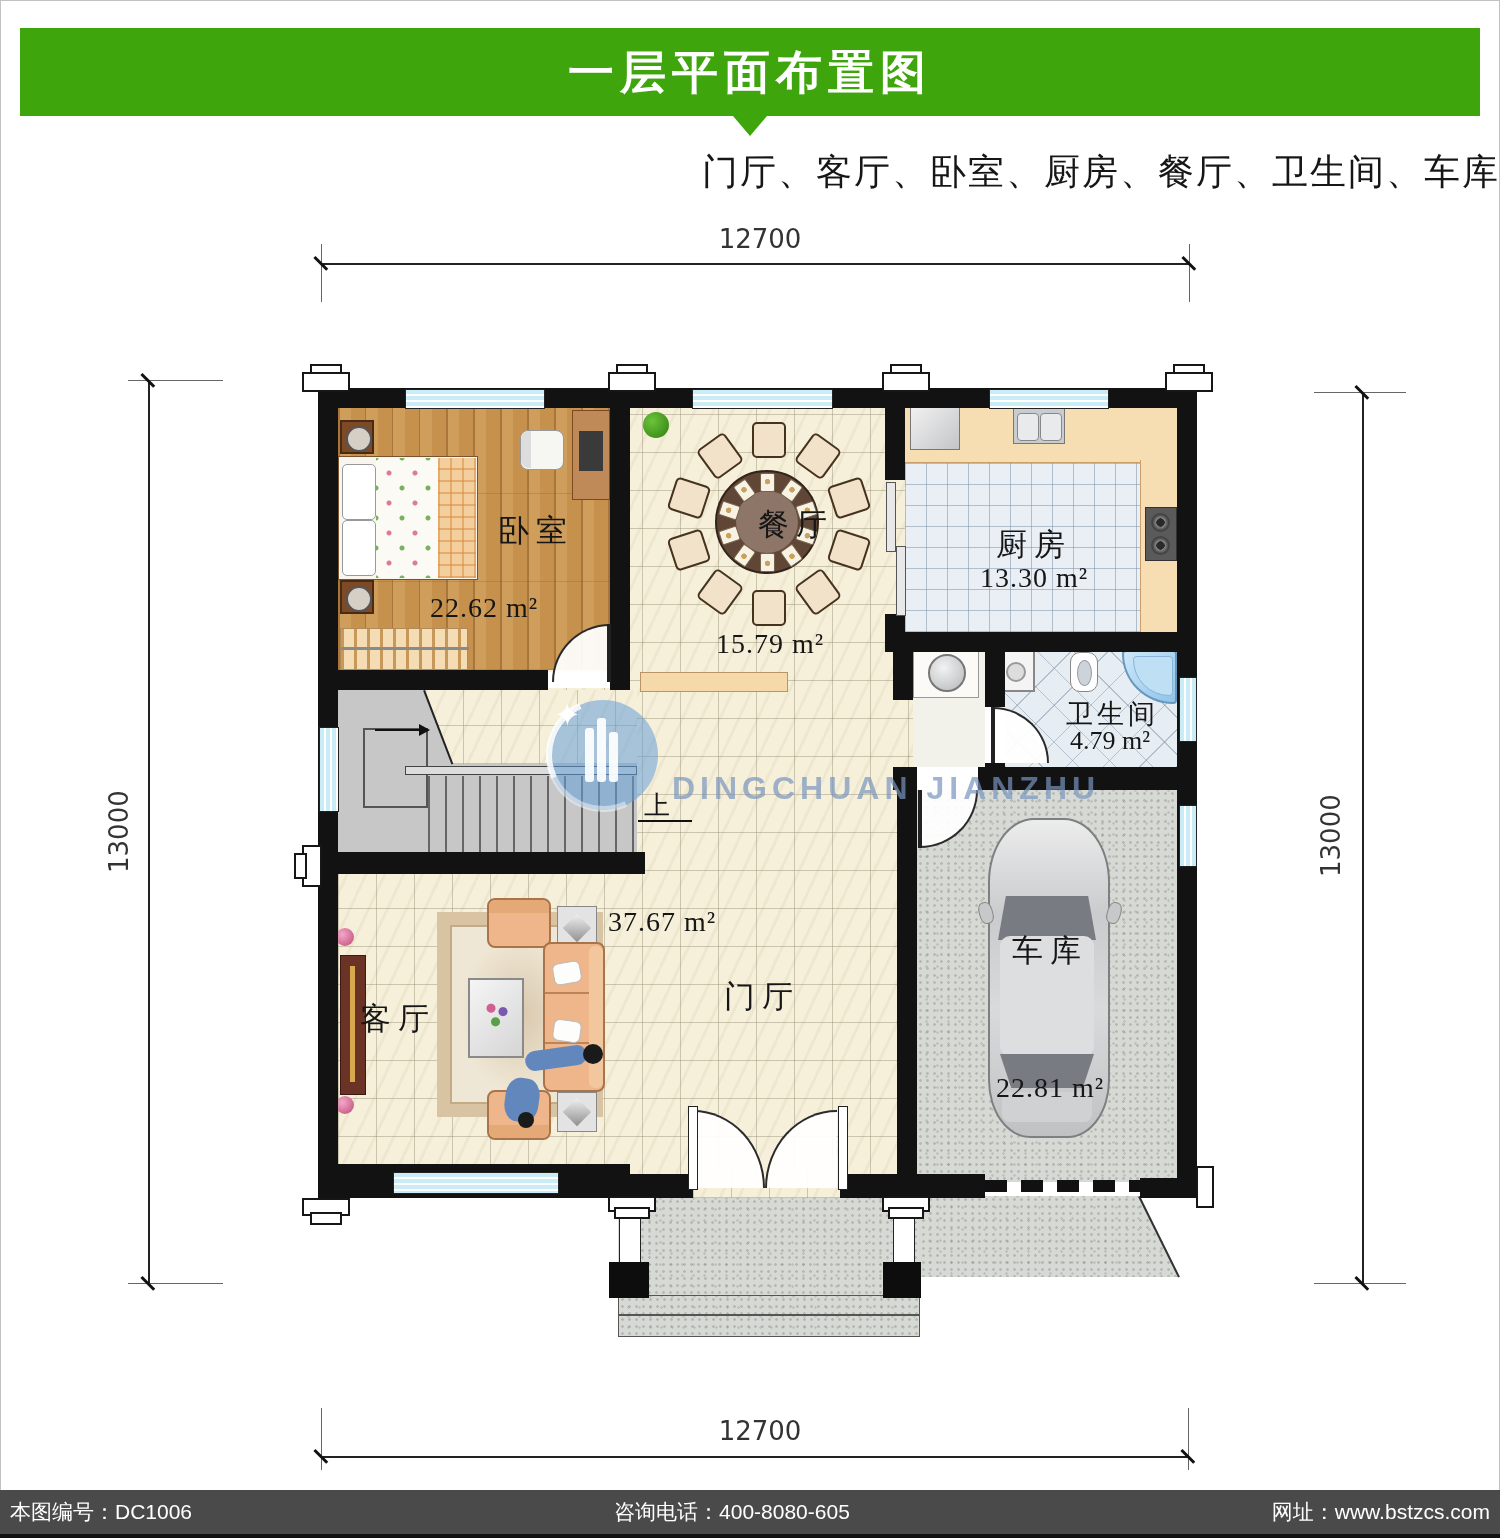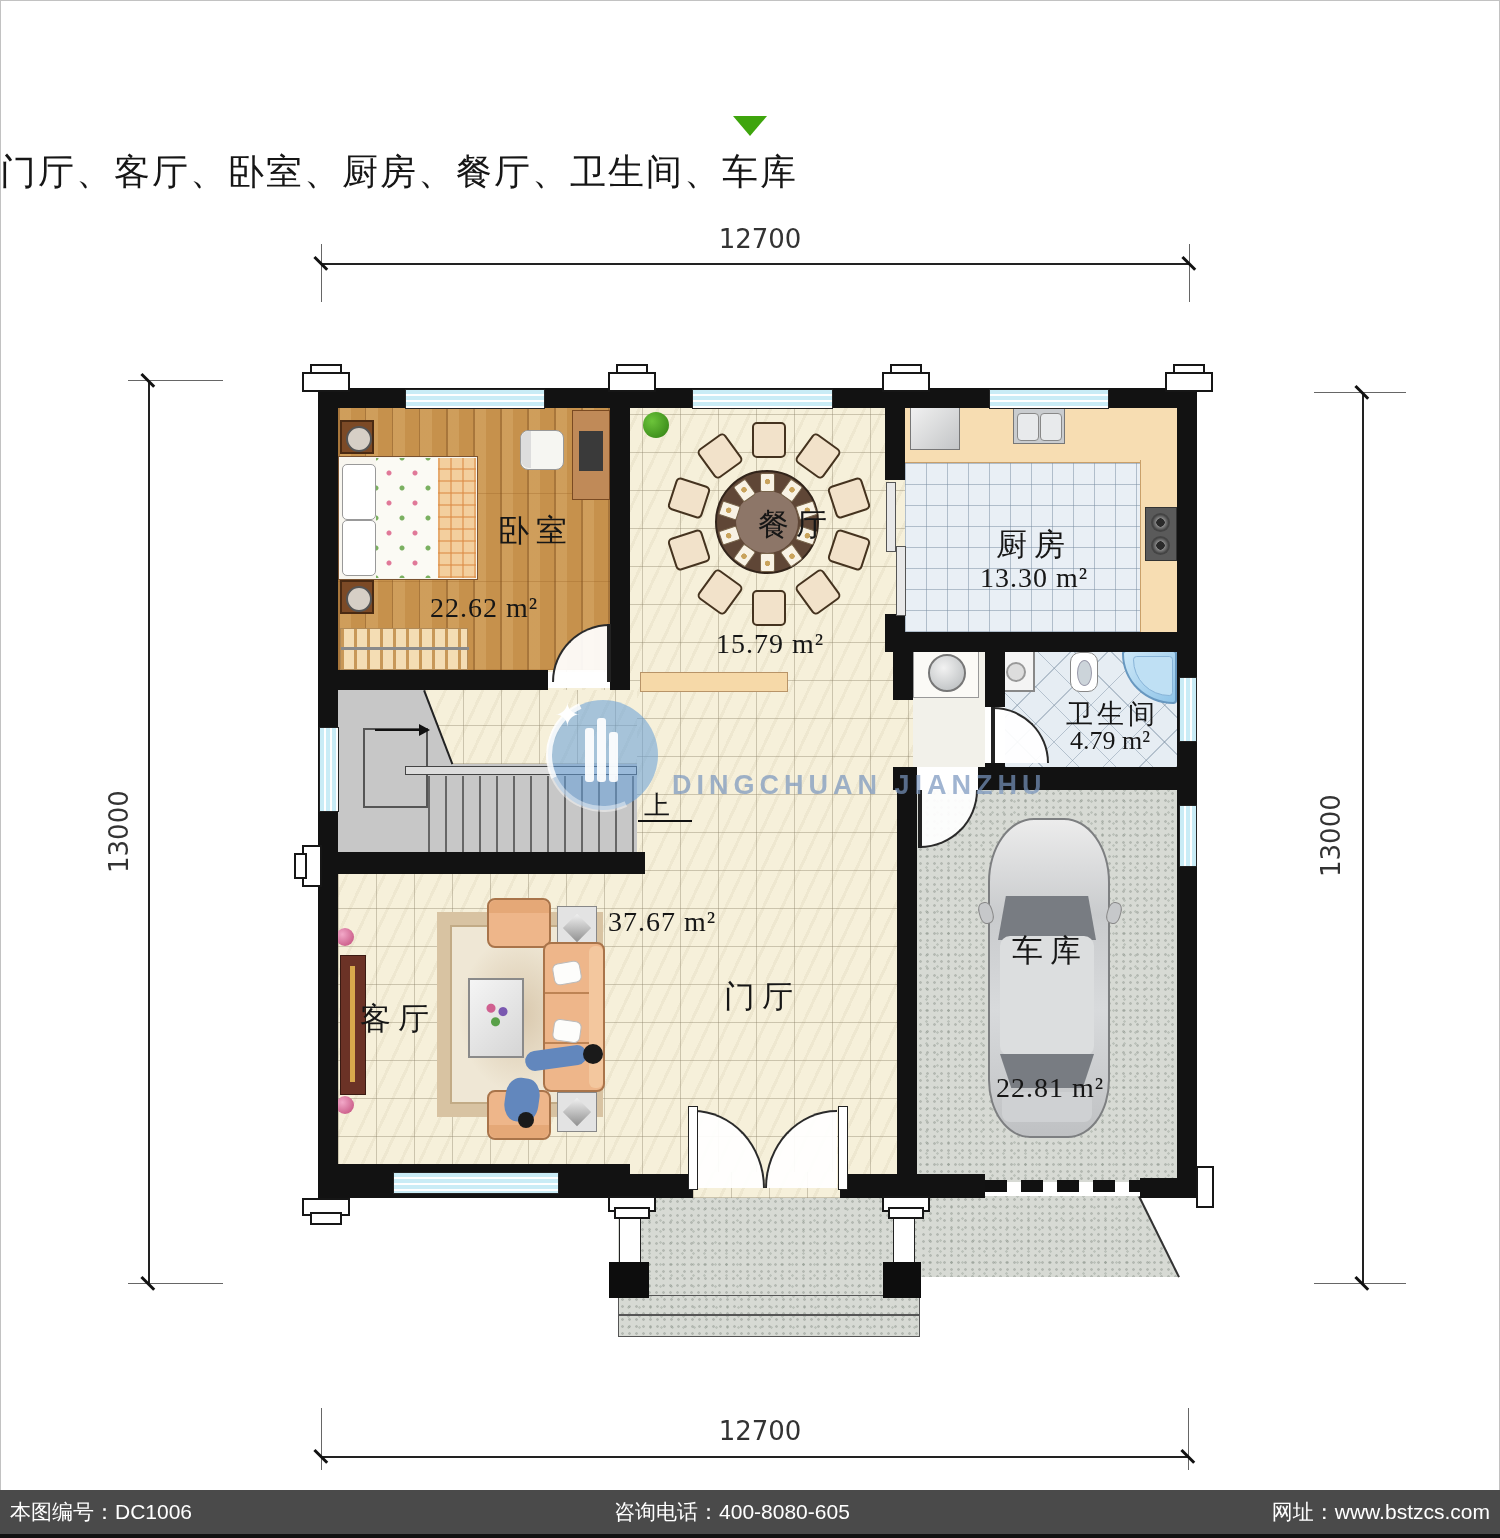--- a/index.html
+++ b/index.html
@@ -48,22 +48,25 @@
       #d7dad4;background-size:7px 7px,11px 11px;background-position:0 0,4px 6px;}
   .gray{background:#c7c7c7;}
   .banner-title{width:100%;text-align:center;color:#fff;font-size:46px;font-weight:bold;letter-spacing:6px;line-height:88px;}
   .footer-bar{display:flex;justify-content:space-between;align-items:center;padding:0 10px;color:#fff;font-size:21px;}
 </style>
 </head>
 <body>
 
 <div class="page">
 
+  <div class="ab" style="left:20px;top:28px;width:1460px;height:88px;background:#3ea50d;z-index:20">
+    <div class="banner-title">一层平面布置图</div>
+  </div>
   <div class="ab" style="left:733px;top:116px;width:0;height:0;border-left:17px solid transparent;border-right:17px solid transparent;border-top:20px solid #3ea50d;z-index:20"></div>
-  <div class="cn ab" style="left:0;top:148px;width:1500px;text-align:left;font-size:36px;letter-spacing:2px;z-index:20">门厅、客厅、卧室、厨房、餐厅、卫生间、车库</div>
+  <div class="cn ab" style="left:0;top:148px;width:1500px;text-align:right;font-size:36px;letter-spacing:2px;z-index:20">门厅、客厅、卧室、厨房、餐厅、卫生间、车库</div>
 
   <div class="dimtxt" style="left:560px;top:224px;width:400px">12700</div>
   <div class="dimline" style="left:321px;top:263px;width:868px;height:2px"></div>
   <div class="ext" style="left:321px;top:244px;width:1px;height:58px"></div>
   <div class="ext" style="left:1189px;top:244px;width:1px;height:58px"></div>
   <div class="tick" style="left:312px;top:262px"></div>
   <div class="tick" style="left:1180px;top:262px"></div>
 
   <div class="dimtxt" style="left:560px;top:1416px;width:400px">12700</div>
   <div class="dimline" style="left:321px;top:1456px;width:868px;height:2px"></div>
@@ -309,21 +312,21 @@
   <div class="ab" style="left:688px;top:1106px;width:10px;height:84px;background:#fff;border:1.5px solid #222;box-sizing:border-box;z-index:9"></div>
   <div class="ab" style="left:838px;top:1106px;width:10px;height:84px;background:#fff;border:1.5px solid #222;box-sizing:border-box;z-index:9"></div>
 
   <div class="ab" style="left:540px;top:690px;width:480px;height:150px;z-index:12;pointer-events:none">
     <div class="ab" style="left:8px;top:10px;width:110px;height:110px;border-radius:50%;background:rgba(100,158,216,.55)"></div>
     <div class="ab" style="left:6px;top:8px;width:114px;height:114px;border:6px solid transparent;border-left-color:rgba(255,255,255,.85);border-bottom-color:rgba(255,255,255,.45);border-radius:50%;transform:rotate(20deg);box-sizing:border-box"></div>
     <div class="ab" style="left:14px;top:6px;font-size:32px;color:#fff">✦</div>
     <div class="ab" style="left:45px;top:38px;width:9px;height:54px;background:rgba(255,255,255,.92);border-radius:3px"></div>
     <div class="ab" style="left:57px;top:28px;width:9px;height:64px;background:rgba(255,255,255,.92);border-radius:3px"></div>
     <div class="ab" style="left:69px;top:42px;width:9px;height:50px;background:rgba(255,255,255,.92);border-radius:3px"></div>
-    <div class="ab" style="left:132px;top:80px;font-size:27px;font-weight:bold;letter-spacing:5px;color:rgba(120,148,190,.7);white-space:nowrap">DINGCHUAN JIANZHU</div>
+    <div class="ab" style="left:132px;top:80px;font-size:32px;font-weight:bold;letter-spacing:5px;color:rgba(120,148,190,.7);white-space:nowrap">DINGCHUAN JIANZHU</div>
   </div>
 
   <div class="ab footer-bar" style="left:0;top:1490px;width:1500px;height:44px;background:#4a4a4a;box-sizing:border-box;z-index:20">
     <span>本图编号：DC1006</span>
     <span>咨询电话：400-8080-605</span>
     <span>网址：www.bstzcs.com</span>
   </div>
   <div class="ab" style="left:0;top:1534px;width:1500px;height:4px;background:#111;z-index:20"></div>
 
 </div>

